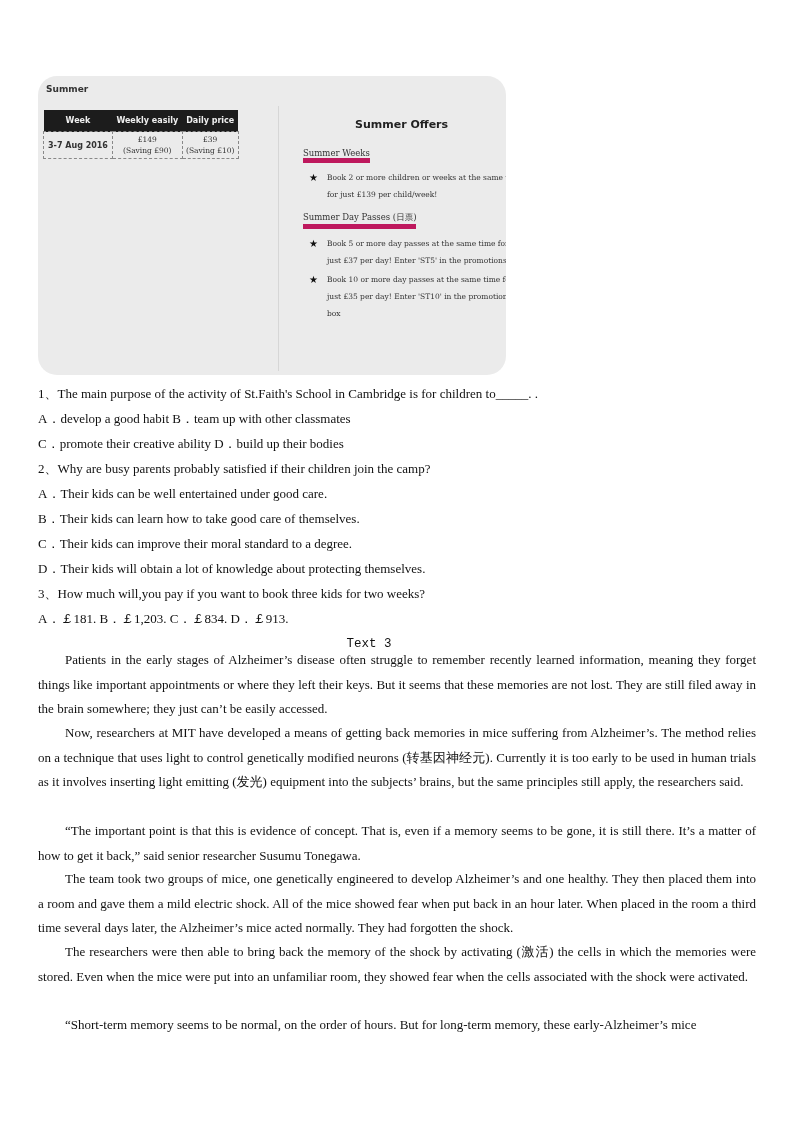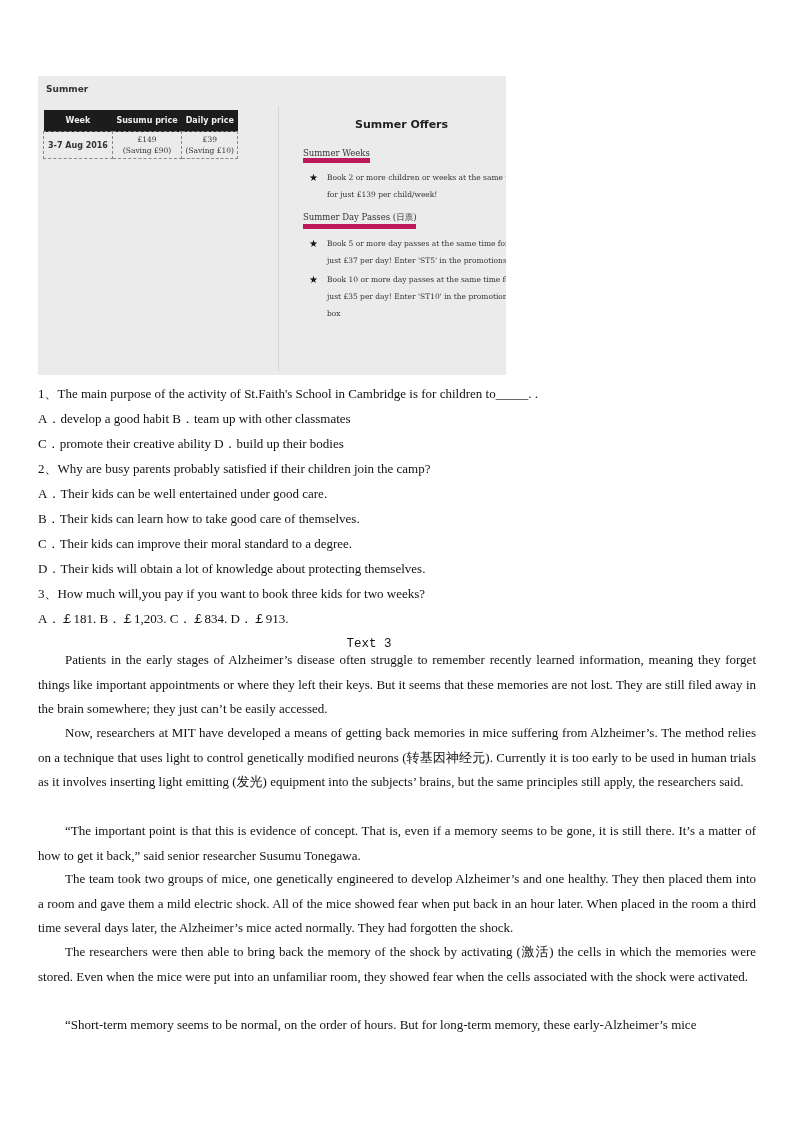--- a/index.html
+++ b/index.html
@@ -1,19 +1,19 @@
 <!DOCTYPE html>
 <html><head>
 <meta charset="utf-8">
 <style>
   html, body { margin:0; padding:0; background:#ffffff; }
   body { width:794px; height:1123px; position:relative; overflow:hidden;
          font-family:"Liberation Serif", serif; color:#111; }
   .scan { position:absolute; left:38px; top:76px; width:468px; height:299px;
-          background:#ebebeb; overflow:hidden; }
+          background:#ebebeb; overflow:hidden;border-radius:19px; }
   .scan-title { position:absolute; left:8px; top:8px; font-family:"DejaVu Sans", sans-serif;
                 font-size:9px; font-weight:bold; color:#333; }
   .price-table { position:absolute; left:5px; top:34px; border-collapse:collapse;
                  font-family:"DejaVu Serif", serif; font-size:7.5px; color:#333; }
   .price-table th { background:#1c1c1c; color:#eee; font-weight:bold; padding:6px 4px;
                     font-family:"DejaVu Sans", sans-serif; font-size:8px; }
   .price-table td { border:1px dashed #888; padding:1px 3px; text-align:center; line-height:11px; }
   .price-table td.week { font-weight:bold; font-family:"DejaVu Sans", sans-serif; font-size:8px; padding:0 4px; height:26px; }
   .offers { position:absolute; left:240px; top:30px; width:220px; border-left:1px solid #d6d6d6;
             height:265px; padding-left:24px; color:#333; font-family:"DejaVu Serif", serif; }
@@ -29,21 +29,21 @@
 </style>
 </head>
 <body>
 
 <div class="scan">
   <div class="scan-title">Summer</div>
   <table class="price-table">
     <thead>
       <tr>
         <th>Week</th>
-        <th>Susumu price</th>
+        <th>Weekly easily</th>
         <th>Daily price</th>
       </tr>
     </thead>
     <tbody>
       <tr>
         <td class="week">3-7 Aug 2016</td>
         <td>
             <div>£149</div>
             <div>(Saving £90)</div>
           </td>

